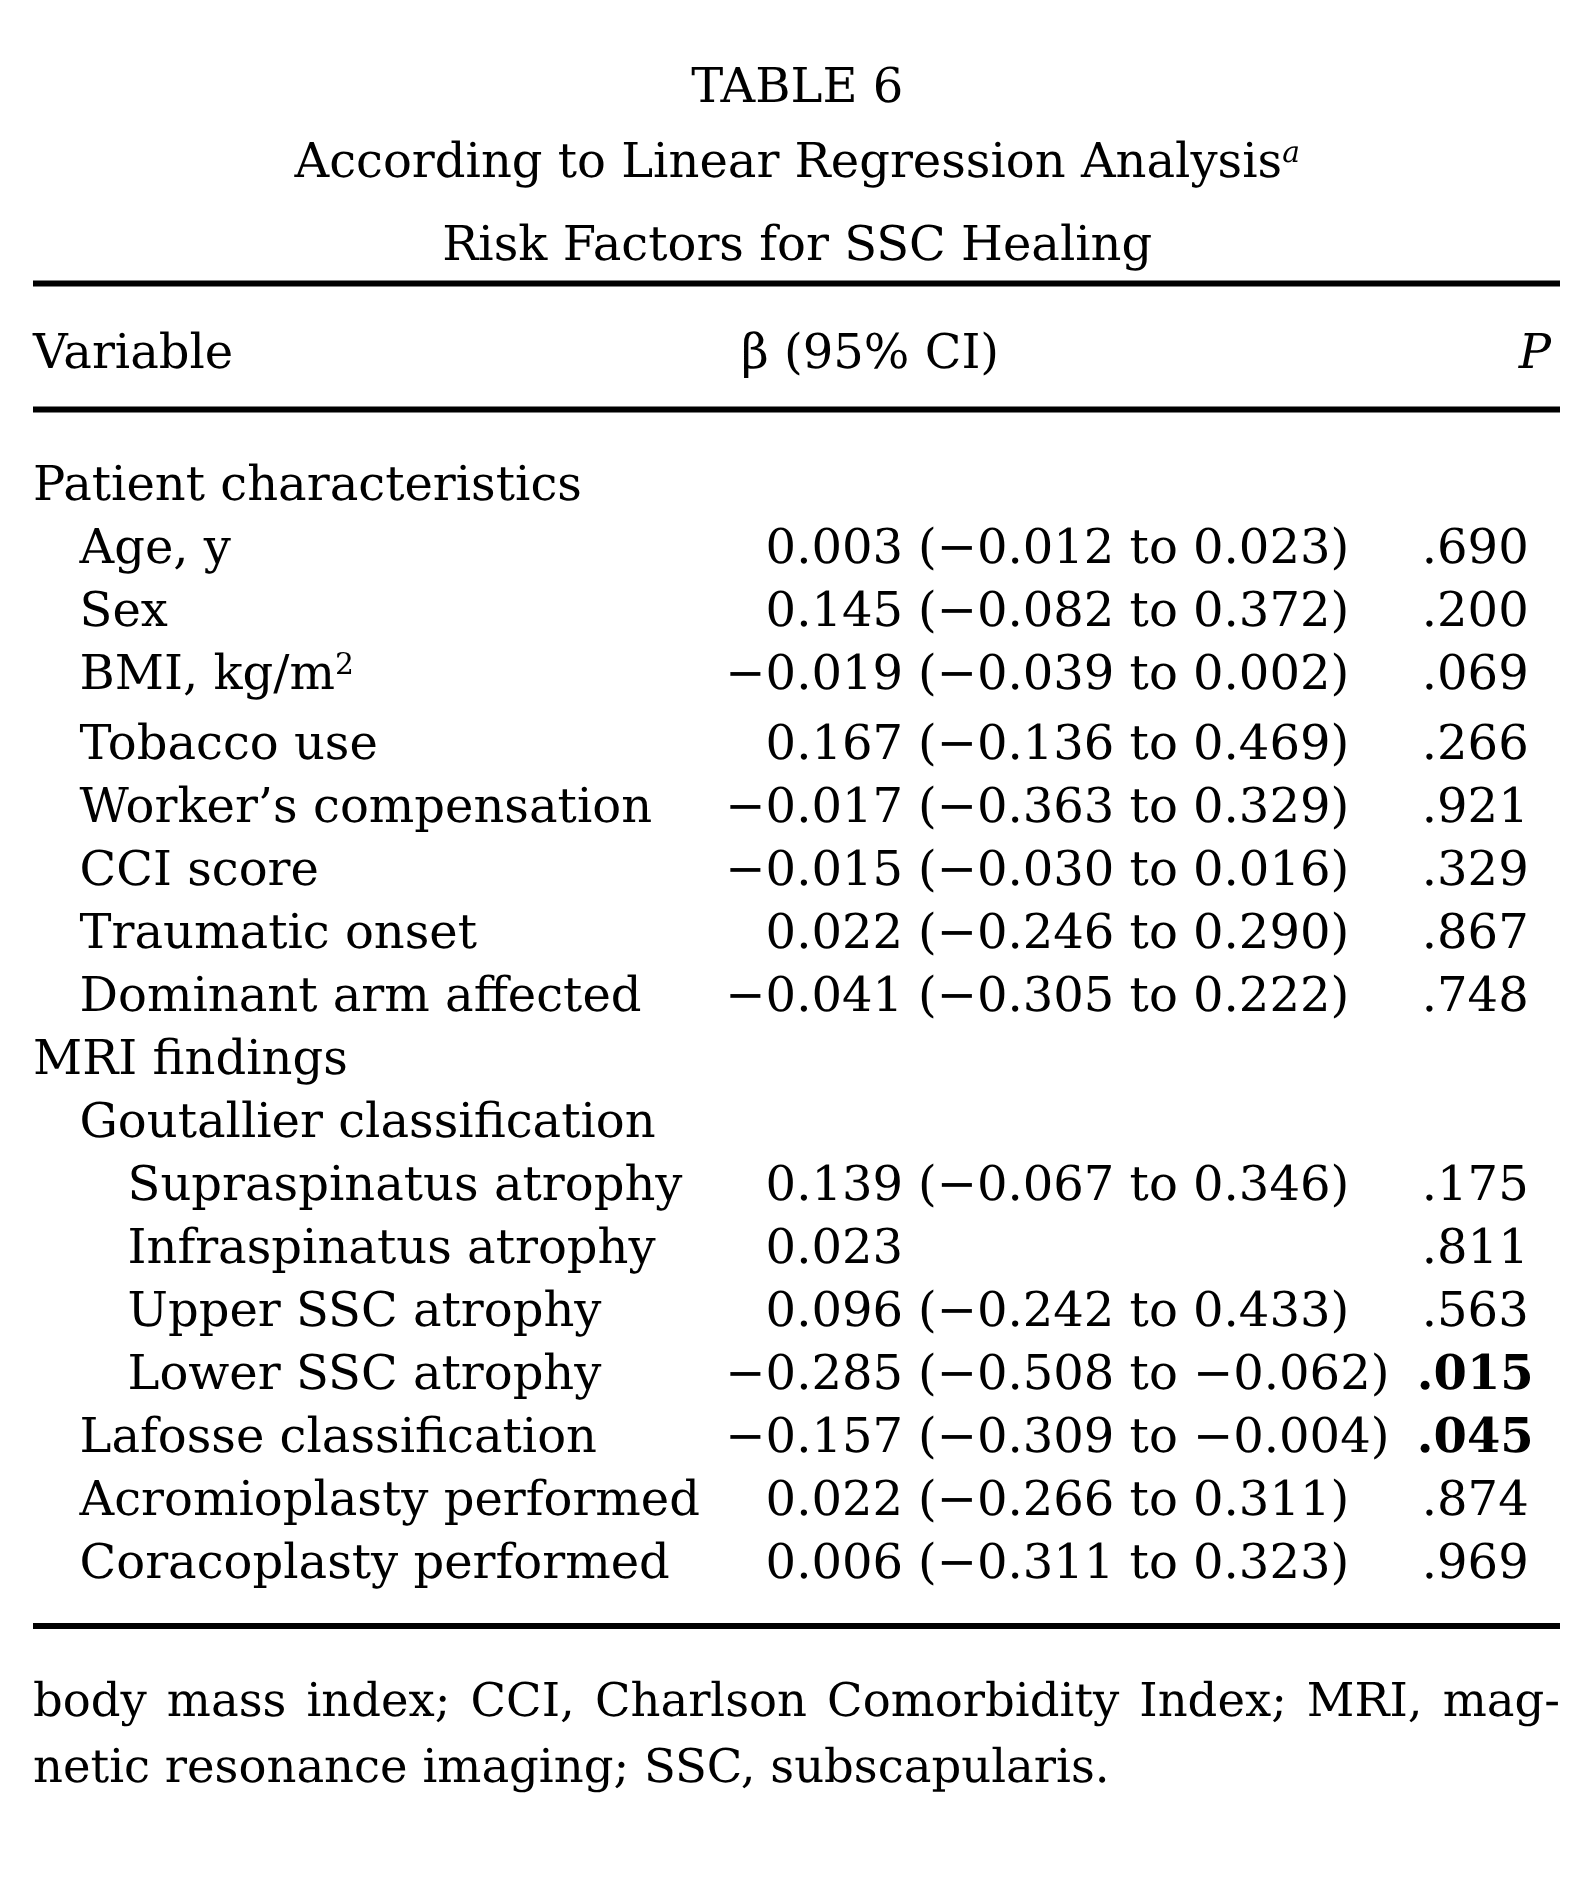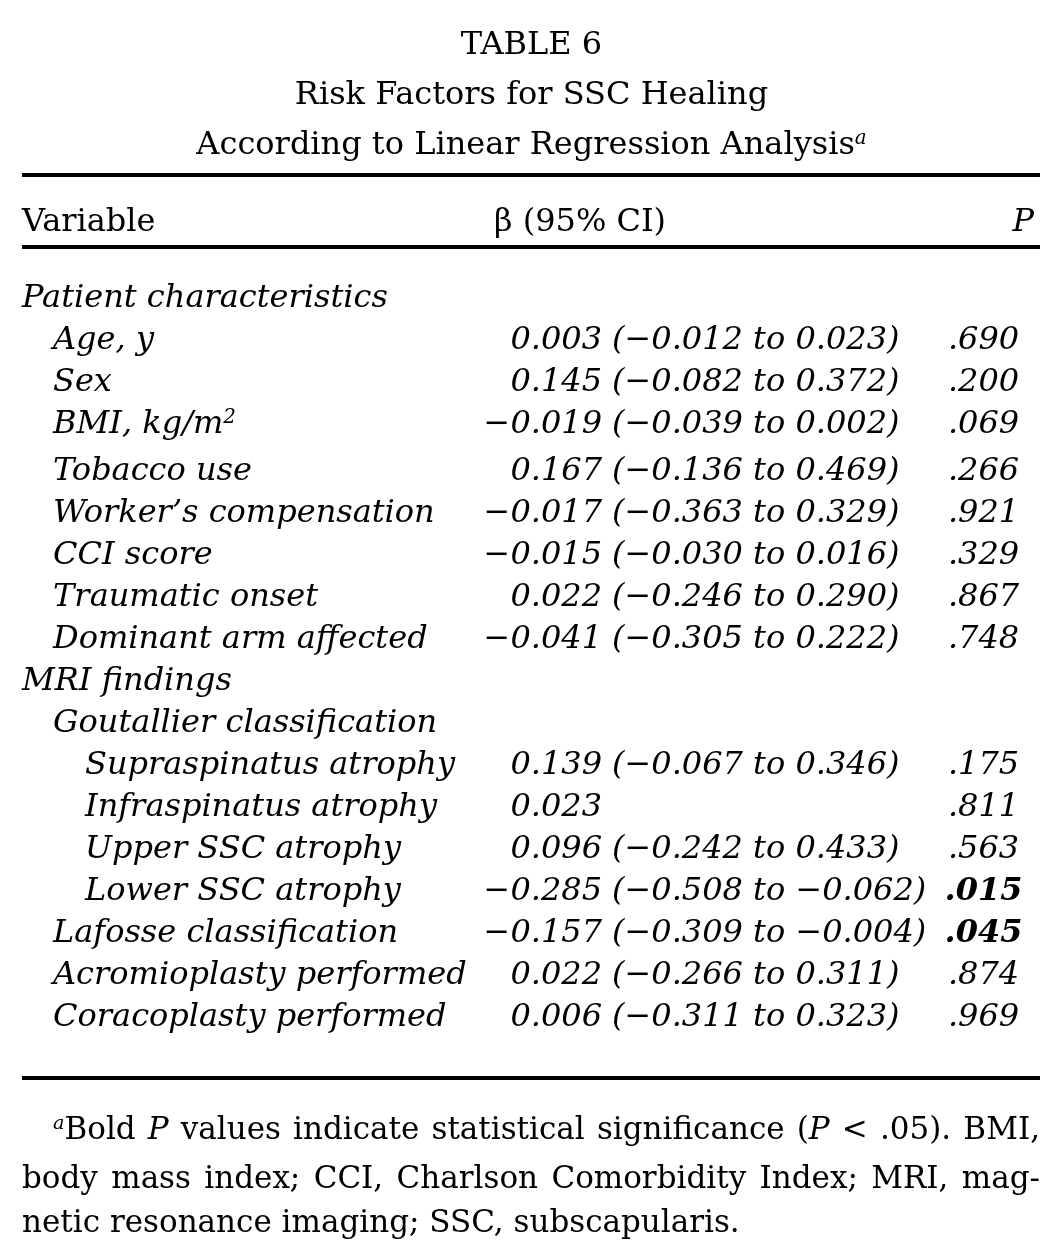--- a/index.html
+++ b/index.html
@@ -5,29 +5,29 @@
   html,body{margin:0;padding:0;}
   body{background:#ffffff;}
   .page{
     position:relative;
     width:1063px;height:1255px;
     background:#ffffff;color:#000000;
     font-family:"DejaVu Serif", serif;
     font-size:32px;line-height:42px;
     overflow:hidden;
   }
-  .titleblock{padding-top:18px;text-align:center;}
+  .titleblock{padding-top:32px;text-align:center;}
   .titleblock div{line-height:50px;}
   .rule{height:4px;background:#000000;margin-left:22px;margin-right:23px;}
   .colheads{display:grid;grid-template-columns:460px 445px 1fr;
-            margin:0 23px 0 22px;padding:22px 0 4px 0;}
+            margin:0 23px 0 22px;padding:22px 0 16px 0;}
   .colheads .ch-var{text-align:left;}
   .colheads .ch-beta{position:relative;left:12px;}
   .colheads .ch-p{text-align:right;padding-right:6px;}
-  .tbody{padding:26px 23px 40px 22px;font-style:italic;}
+  .tbody{padding:26px 23px 20px 22px;}
   .row{display:grid;grid-template-columns:460px 445px 1fr;}
   .ind0{padding-left:0;}
   .ind1{padding-left:31px;}
   .ind2{padding-left:63px;}
   .cell-beta{display:flex;}
   .bval{flex:none;width:120px;text-align:right;white-space:nowrap;}
   .bci{margin-left:10px;white-space:nowrap;}
   .cell-p{text-align:center;}
   .i{font-style:italic;}
   .b{font-weight:bold;}
@@ -37,22 +37,22 @@
   .fline.justify{text-align:justify;text-align-last:justify;word-spacing:-1px;}
   .fline.indent{text-indent:31px;}
 </style>
 </head>
 <body>
 
 <div class="page">
 
   <div class="titleblock">
     <div>TABLE 6</div>
+    <div><span>According to Linear Regression Analysis</span><span class="i sup">a</span></div>
     <div>Risk Factors for SSC Healing</div>
-    <div><span>According to Linear Regression Analysis</span><span class="i sup">a</span></div>
   </div>
 
   <div class="rule"></div>
 
   <div class="colheads">
     <div class="ch-var">Variable</div>
     <div class="ch-beta"><span>β (95% CI)</span></div>
     <div class="ch-p"><span class="i">P</span></div>
   </div>
 
@@ -207,18 +207,17 @@
           <span class="bval">0.006</span>
           <span class="bci">(−0.311 to 0.323)</span>
         </div>
         <div class="cell-p">.969</div>
       </div>
     </div>
 
   <div class="rule"></div>
 
   <div class="footnote" id="footnote">
-      <div class="fline justify indent"><span class="i sup">a</span><span>Bold </span><span class="i">P</span><span> values indicate statistical significance (</span><span class="i">P</span><span> &lt; .05). BMI,</span></div>
       <div class="fline justify"><span>body mass index; CCI, Charlson Comorbidity Index; MRI, mag-</span></div>
       <div class="fline"><span>netic resonance imaging; SSC, subscapularis.</span></div>
     </div>
 
 </div>
 
 </body></html>

